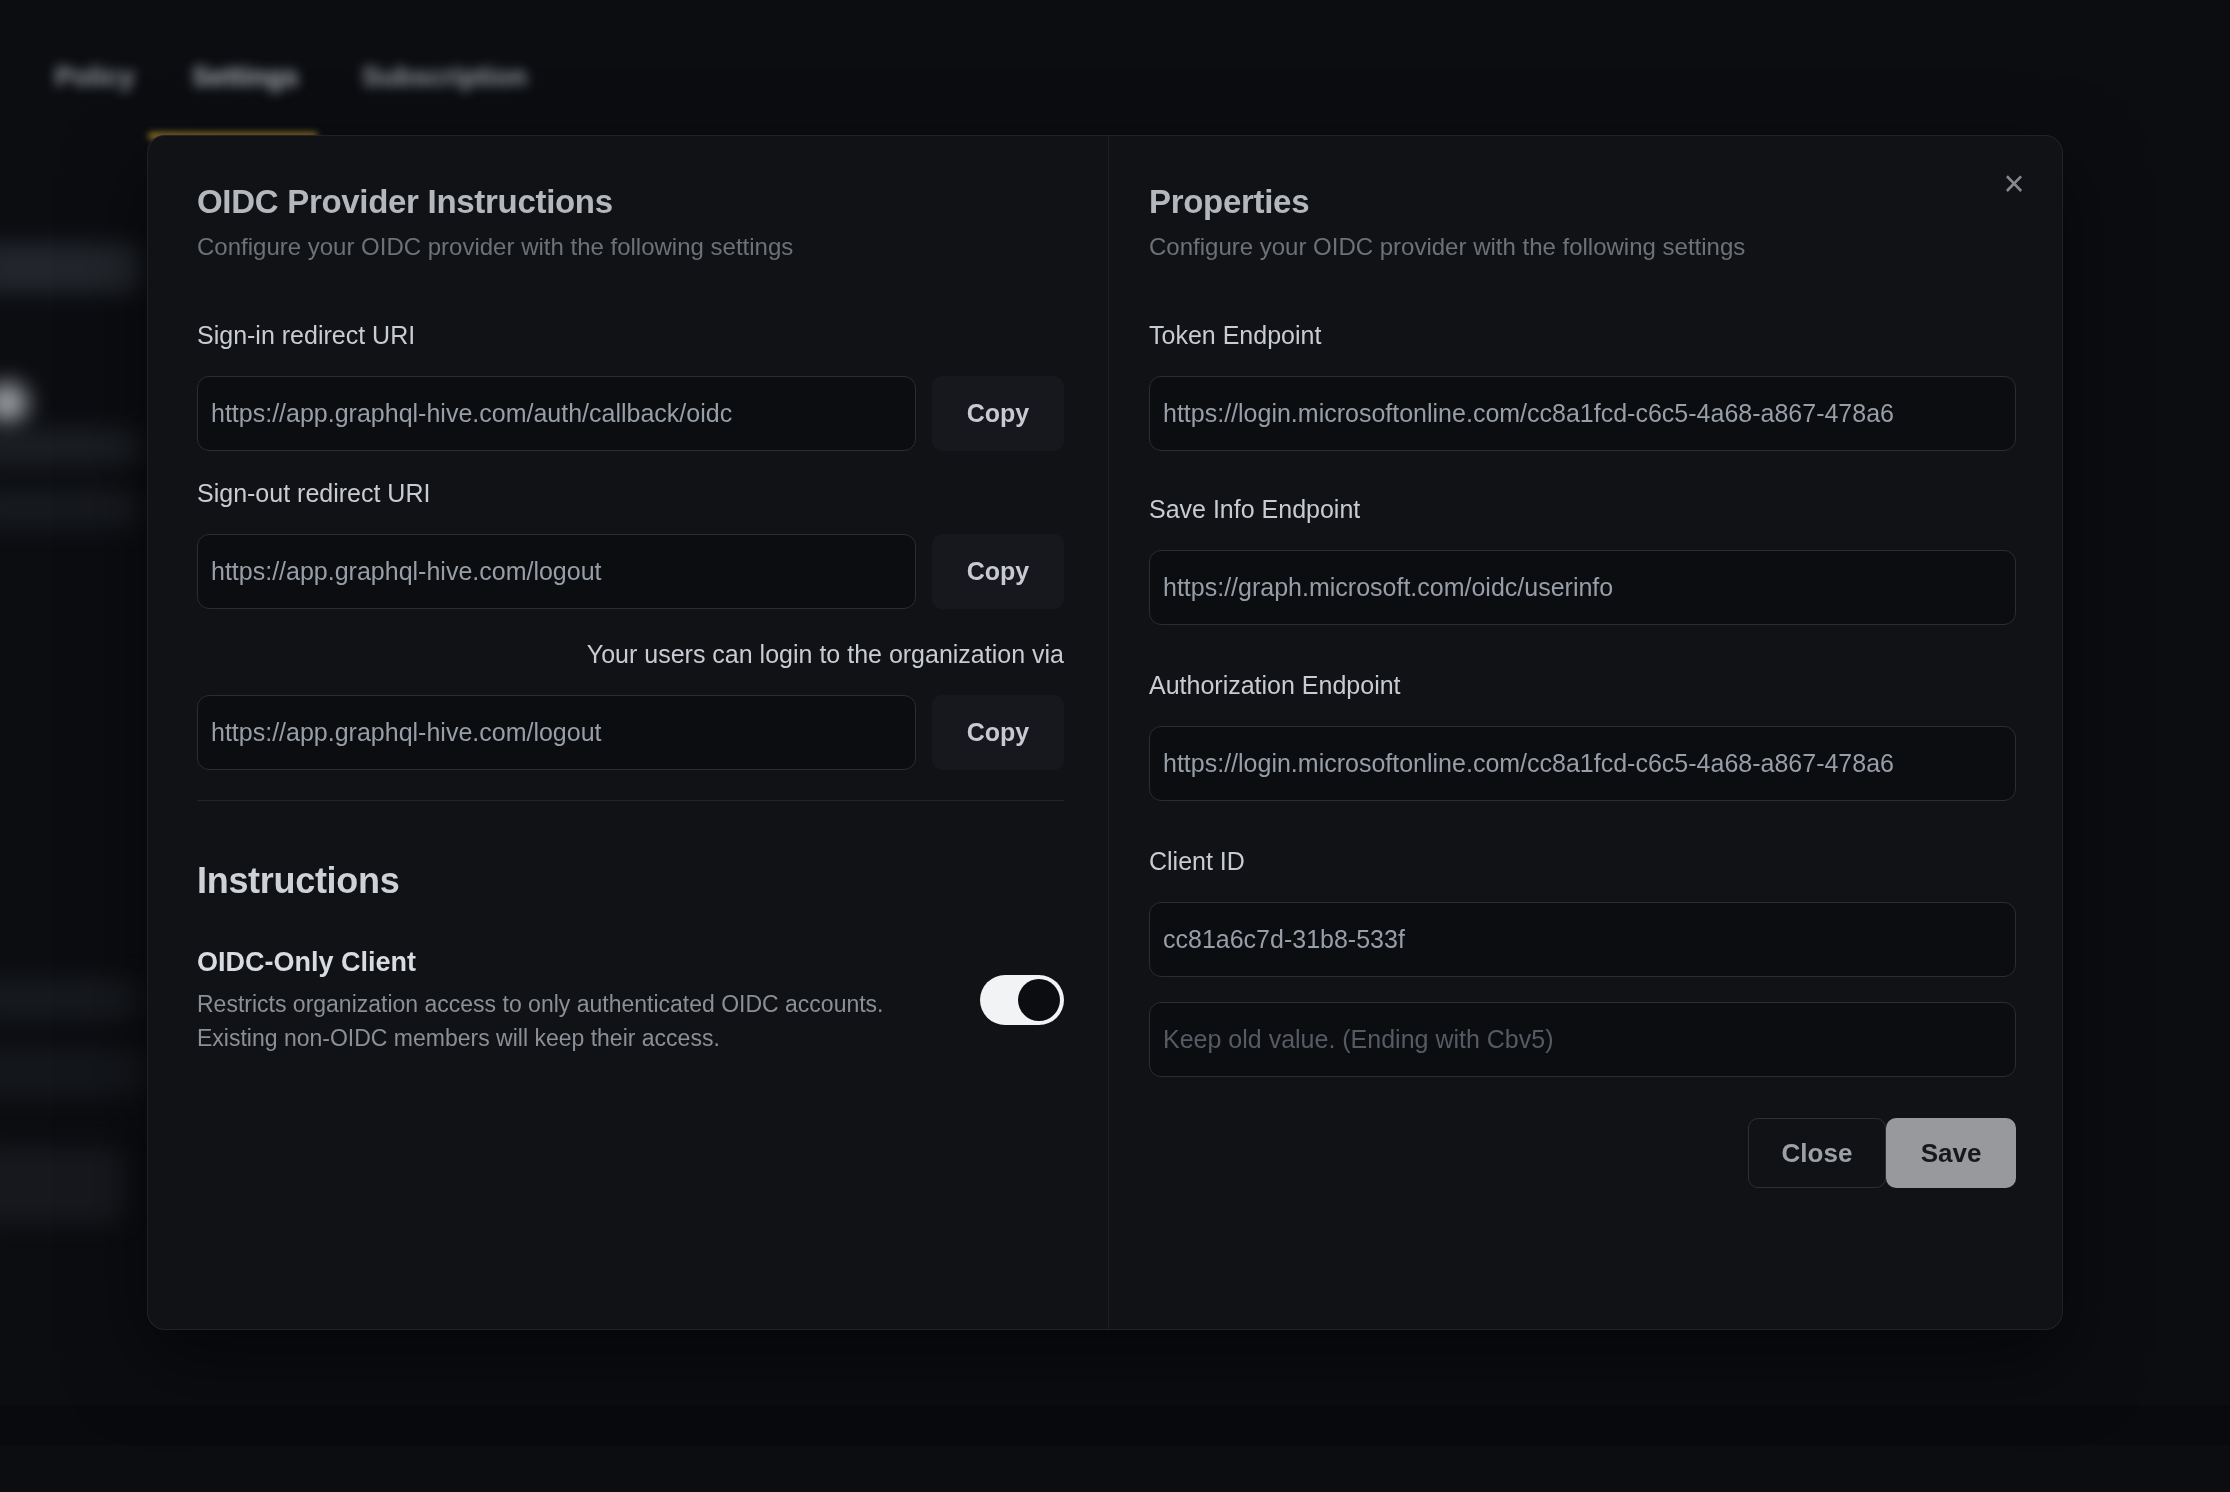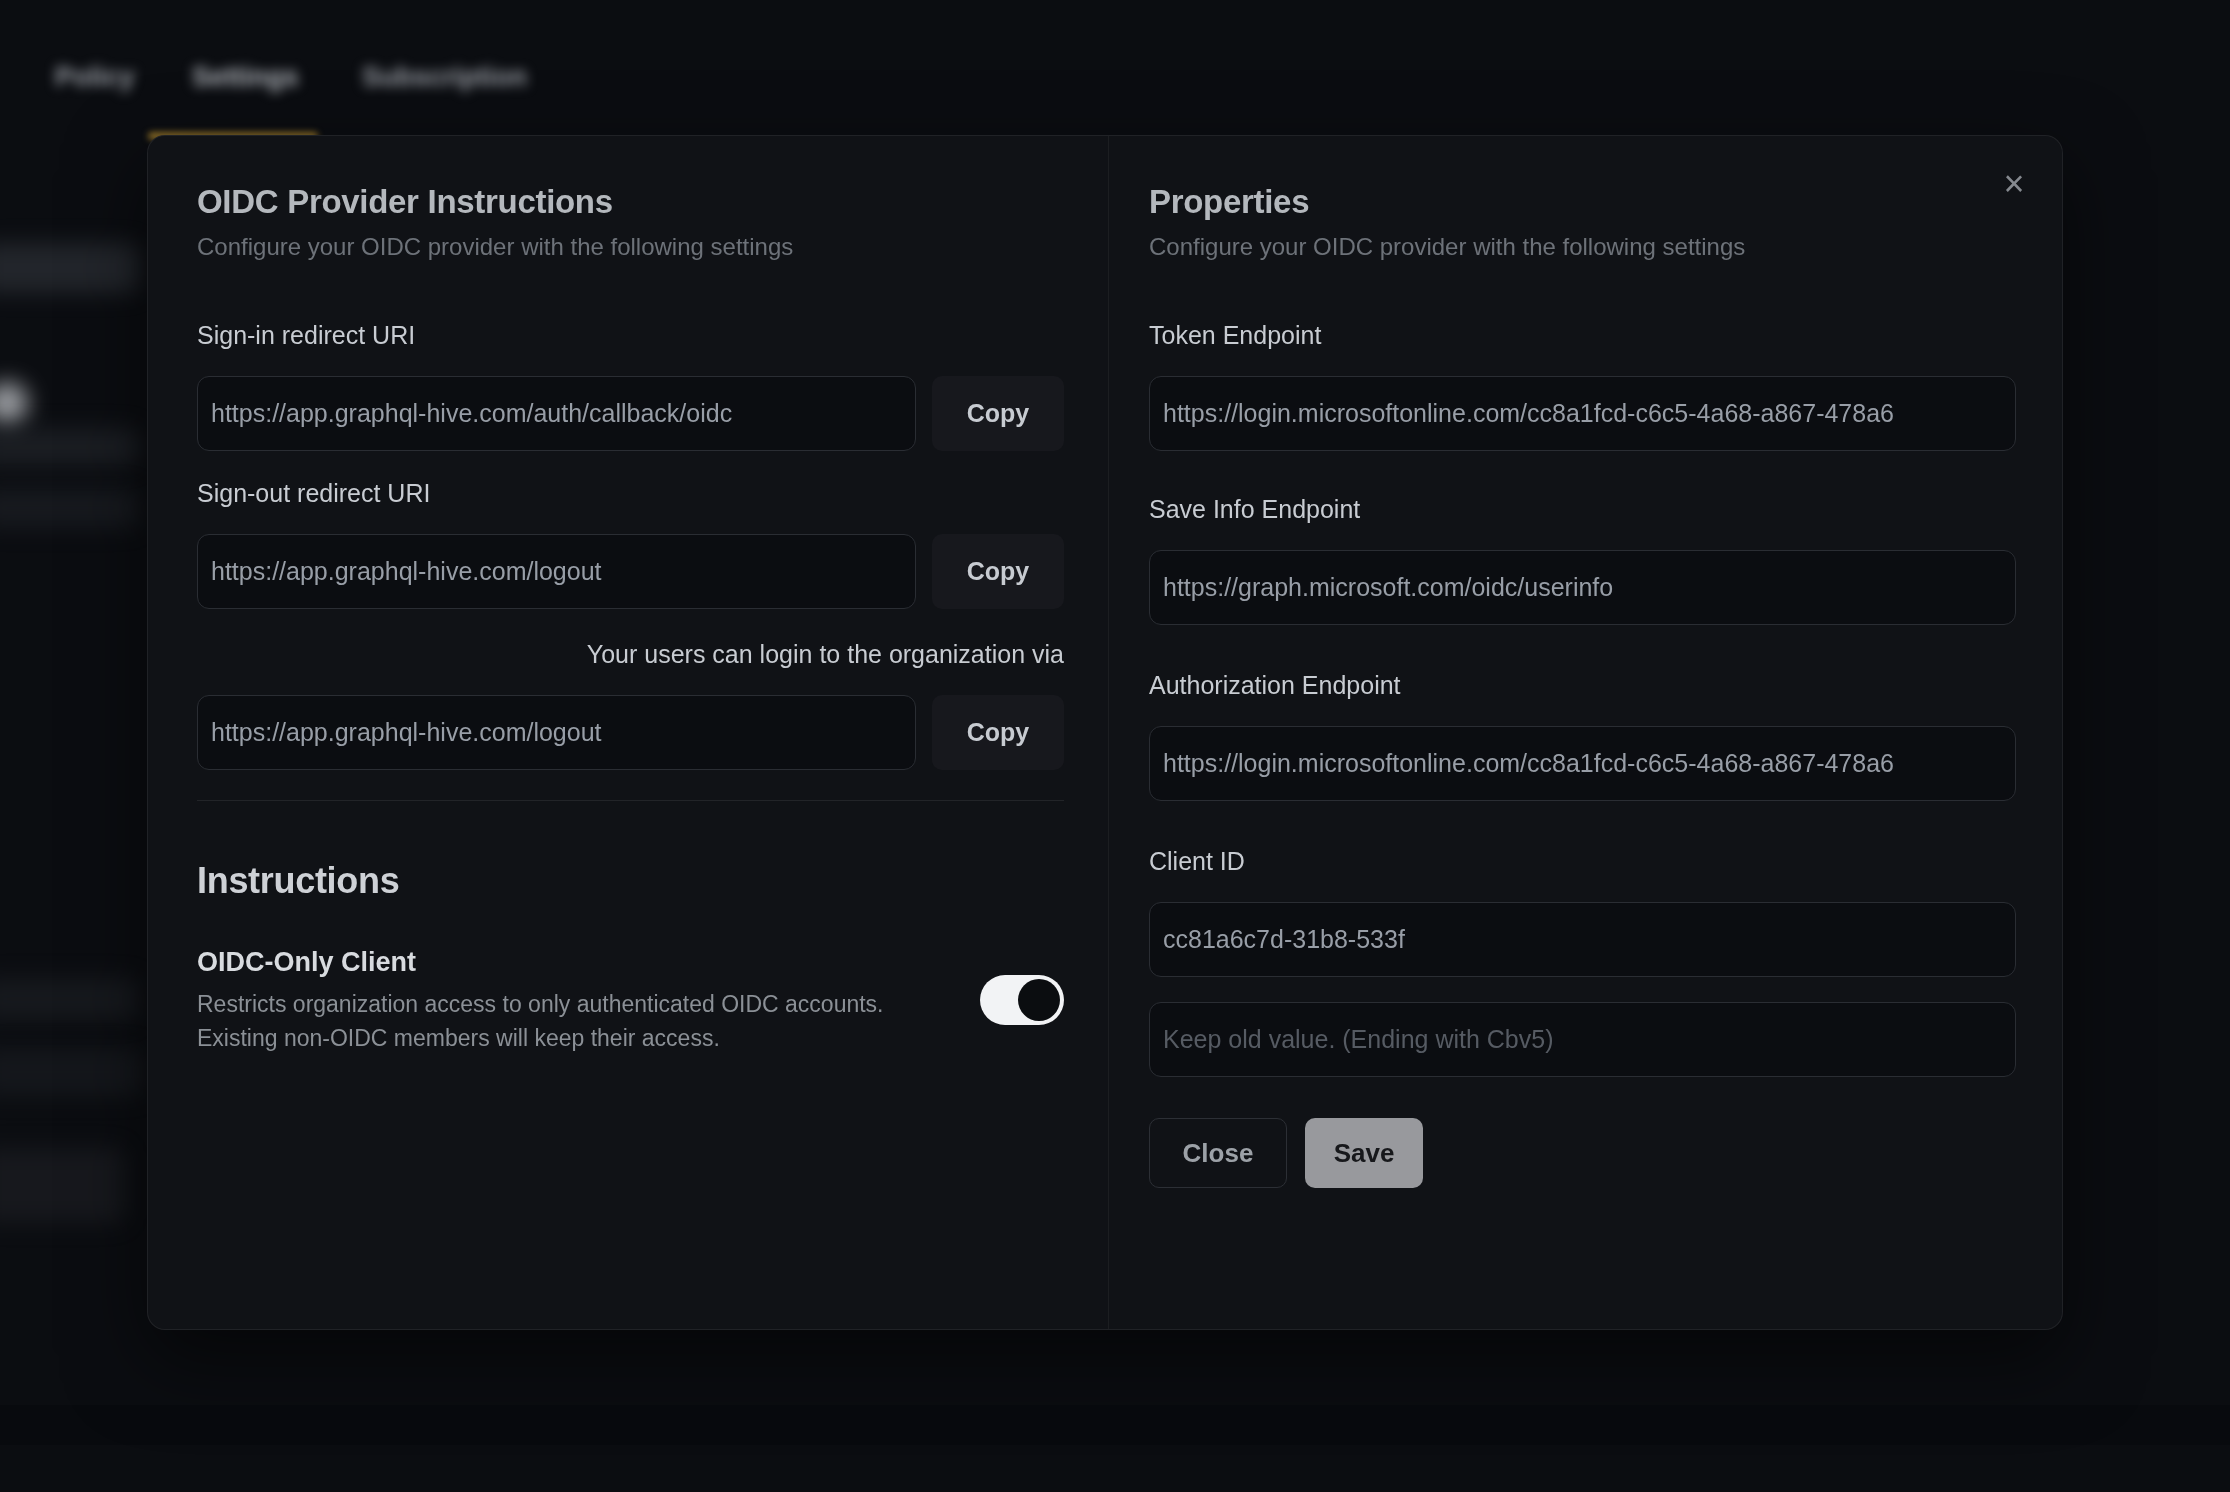--- a/index.html
+++ b/index.html
@@ -60,25 +60,25 @@
   .switch .thumb{
     position:absolute; top:4px; right:4px; width:42px; height:42px;
     border-radius:50%; background:#0b0d10;
   }
   .modal-close{
     position:absolute; top:26px; right:26px; width:44px; height:44px;
     background:transparent; border:none; color:#85898f; font-size:36px;
     line-height:44px; text-align:center; cursor:pointer;
     font-family:"Liberation Sans", sans-serif;
   }
-  .footer{ display:flex; justify-content:flex-start; gap:18px; margin-top:41px; }
+  .footer{ display:flex; justify-content:flex-end; margin-top:41px; }
   .btn{ height:70px; border-radius:10px; font-size:26px; font-weight:600;
     font-family:"Liberation Sans", sans-serif; cursor:pointer; }
   .btn-close{ width:138px; background:transparent; border:1px solid #2c2f35; color:#9ca1a7; }
-  .btn-save{ width:118px; background:#98999d; border:none; color:#17181b; }
+  .btn-save{ width:130px; background:#98999d; border:none; color:#17181b; }
 </style>
 </head>
 <body>
 
 <div class="screen">
 
   <span class="bg-tab dim" style="left:55px;">Policy</span>
   <span class="bg-tab" style="left:192px;">Settings</span>
   <span class="bg-tab dim" style="left:362px;">Subscription</span>
   <div class="tab-underline"></div>

